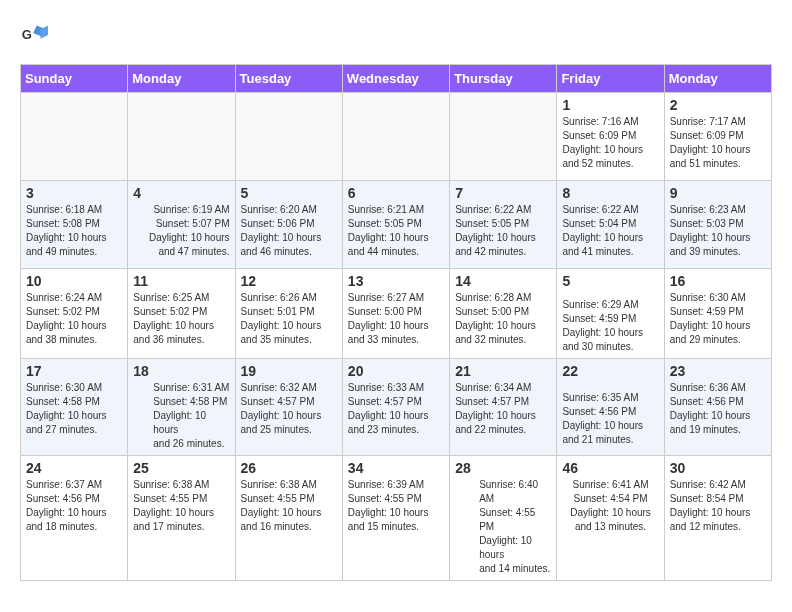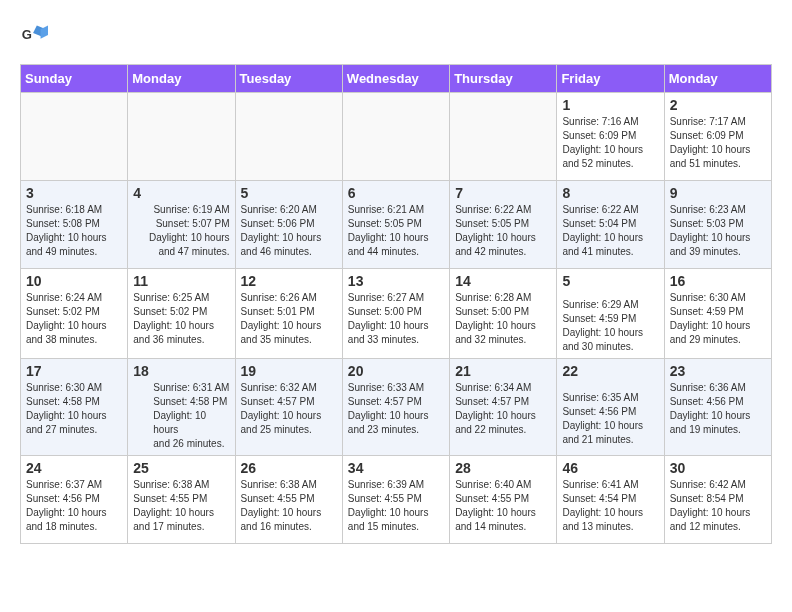--- a/index.html
+++ b/index.html
@@ -327,28 +327,28 @@
         </td>
         <td>
           <span class="day-number">34</span>
           <div class="day-info" style="white-space: pre-line;">Sunrise: 6:39 AM
 Sunset: 4:55 PM
 Daylight: 10 hours
 and 15 minutes.</div>
         </td>
         <td>
           <span class="day-number">28</span>
-          <div class="day-info" style="white-space: pre-line;">Sunrise: 6:40 AM
+          <div class="day-info" style="white-space: pre-line; margin-left: 24px;">Sunrise: 6:40 AM
 Sunset: 4:55 PM
 Daylight: 10 hours
 and 14 minutes.</div>
         </td>
         <td>
           <span class="day-number">46</span>
-          <div class="day-info" style="white-space: pre-line;">Sunrise: 6:41 AM
+          <div class="day-info" style="white-space: pre-line; text-align: center;">Sunrise: 6:41 AM
 Sunset: 4:54 PM
 Daylight: 10 hours
 and 13 minutes.</div>
         </td>
         <td>
           <span class="day-number">30</span>
           <div class="day-info" style="white-space: pre-line;">Sunrise: 6:42 AM
 Sunset: 8:54 PM
 Daylight: 10 hours
 and 12 minutes.</div>

